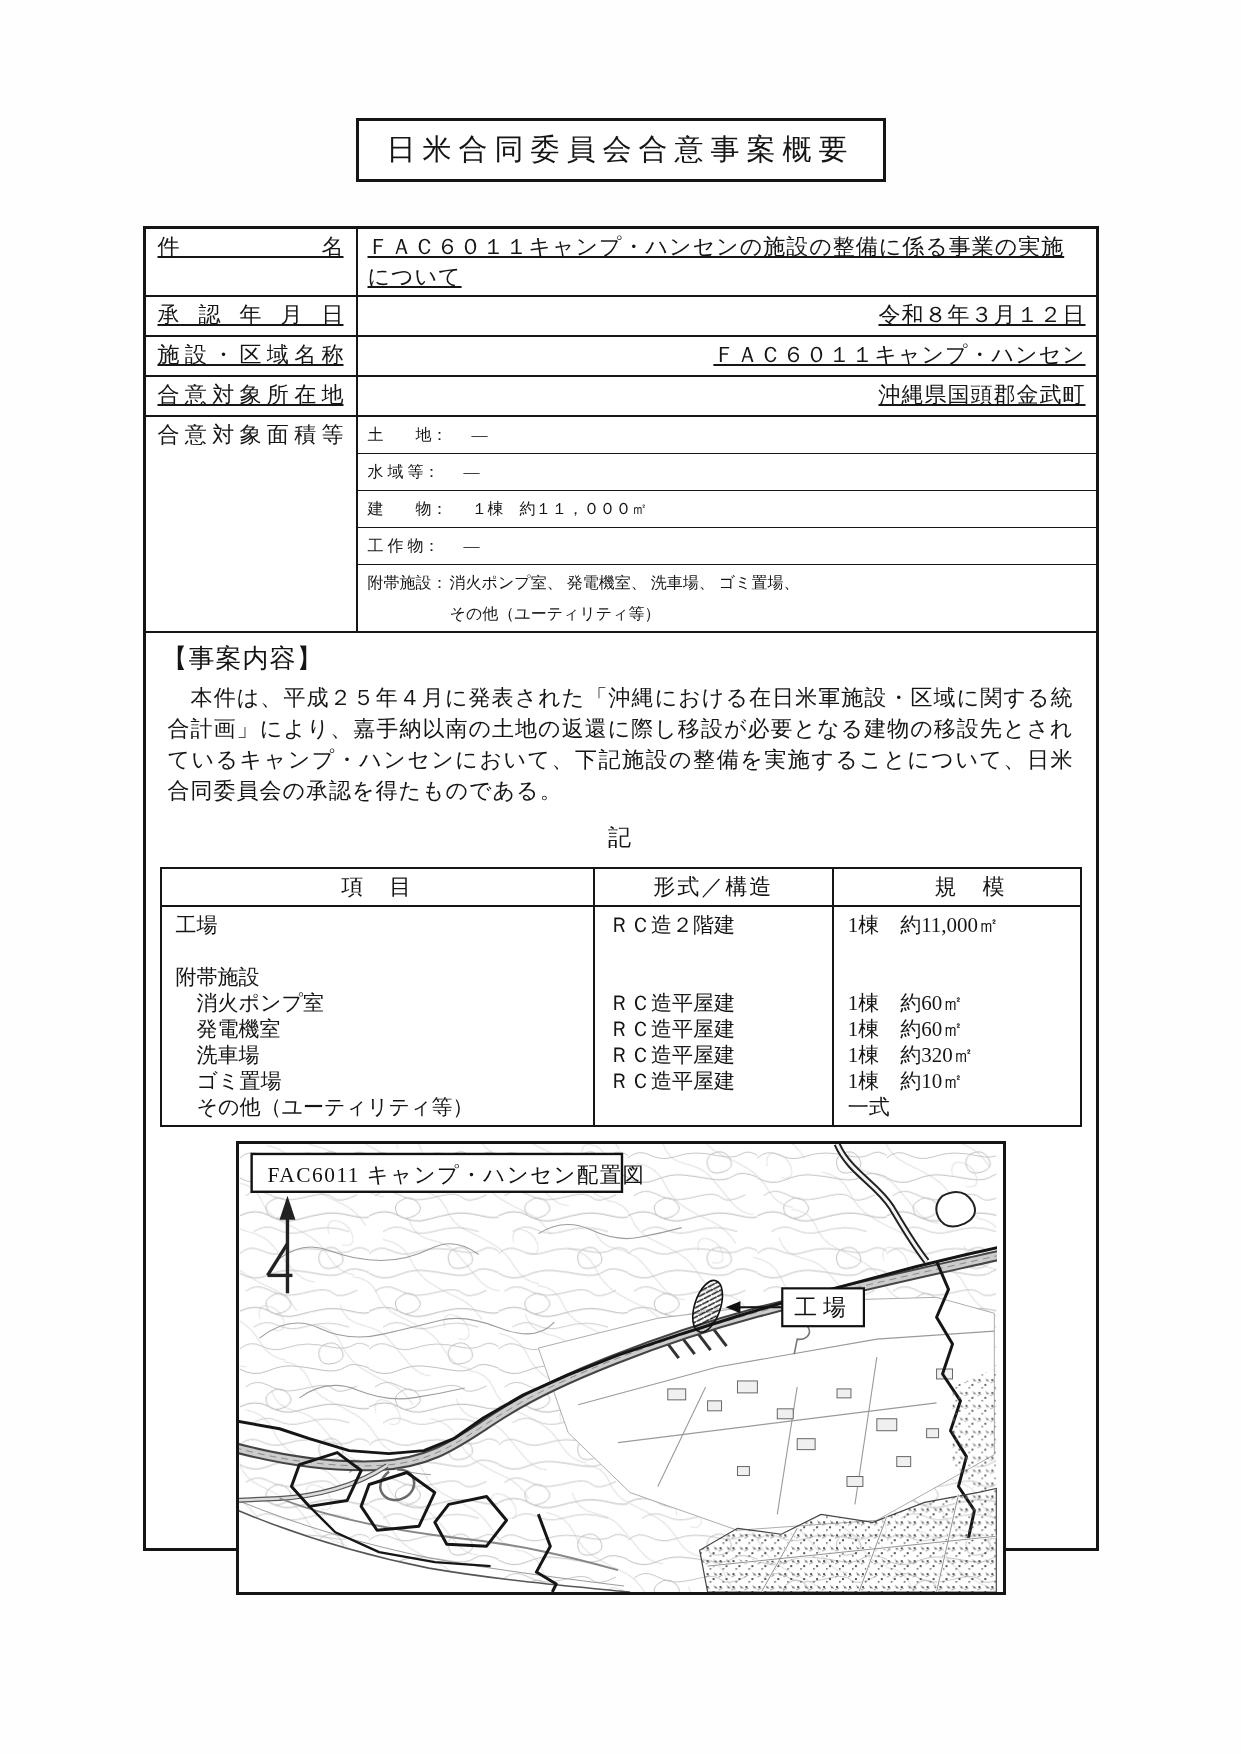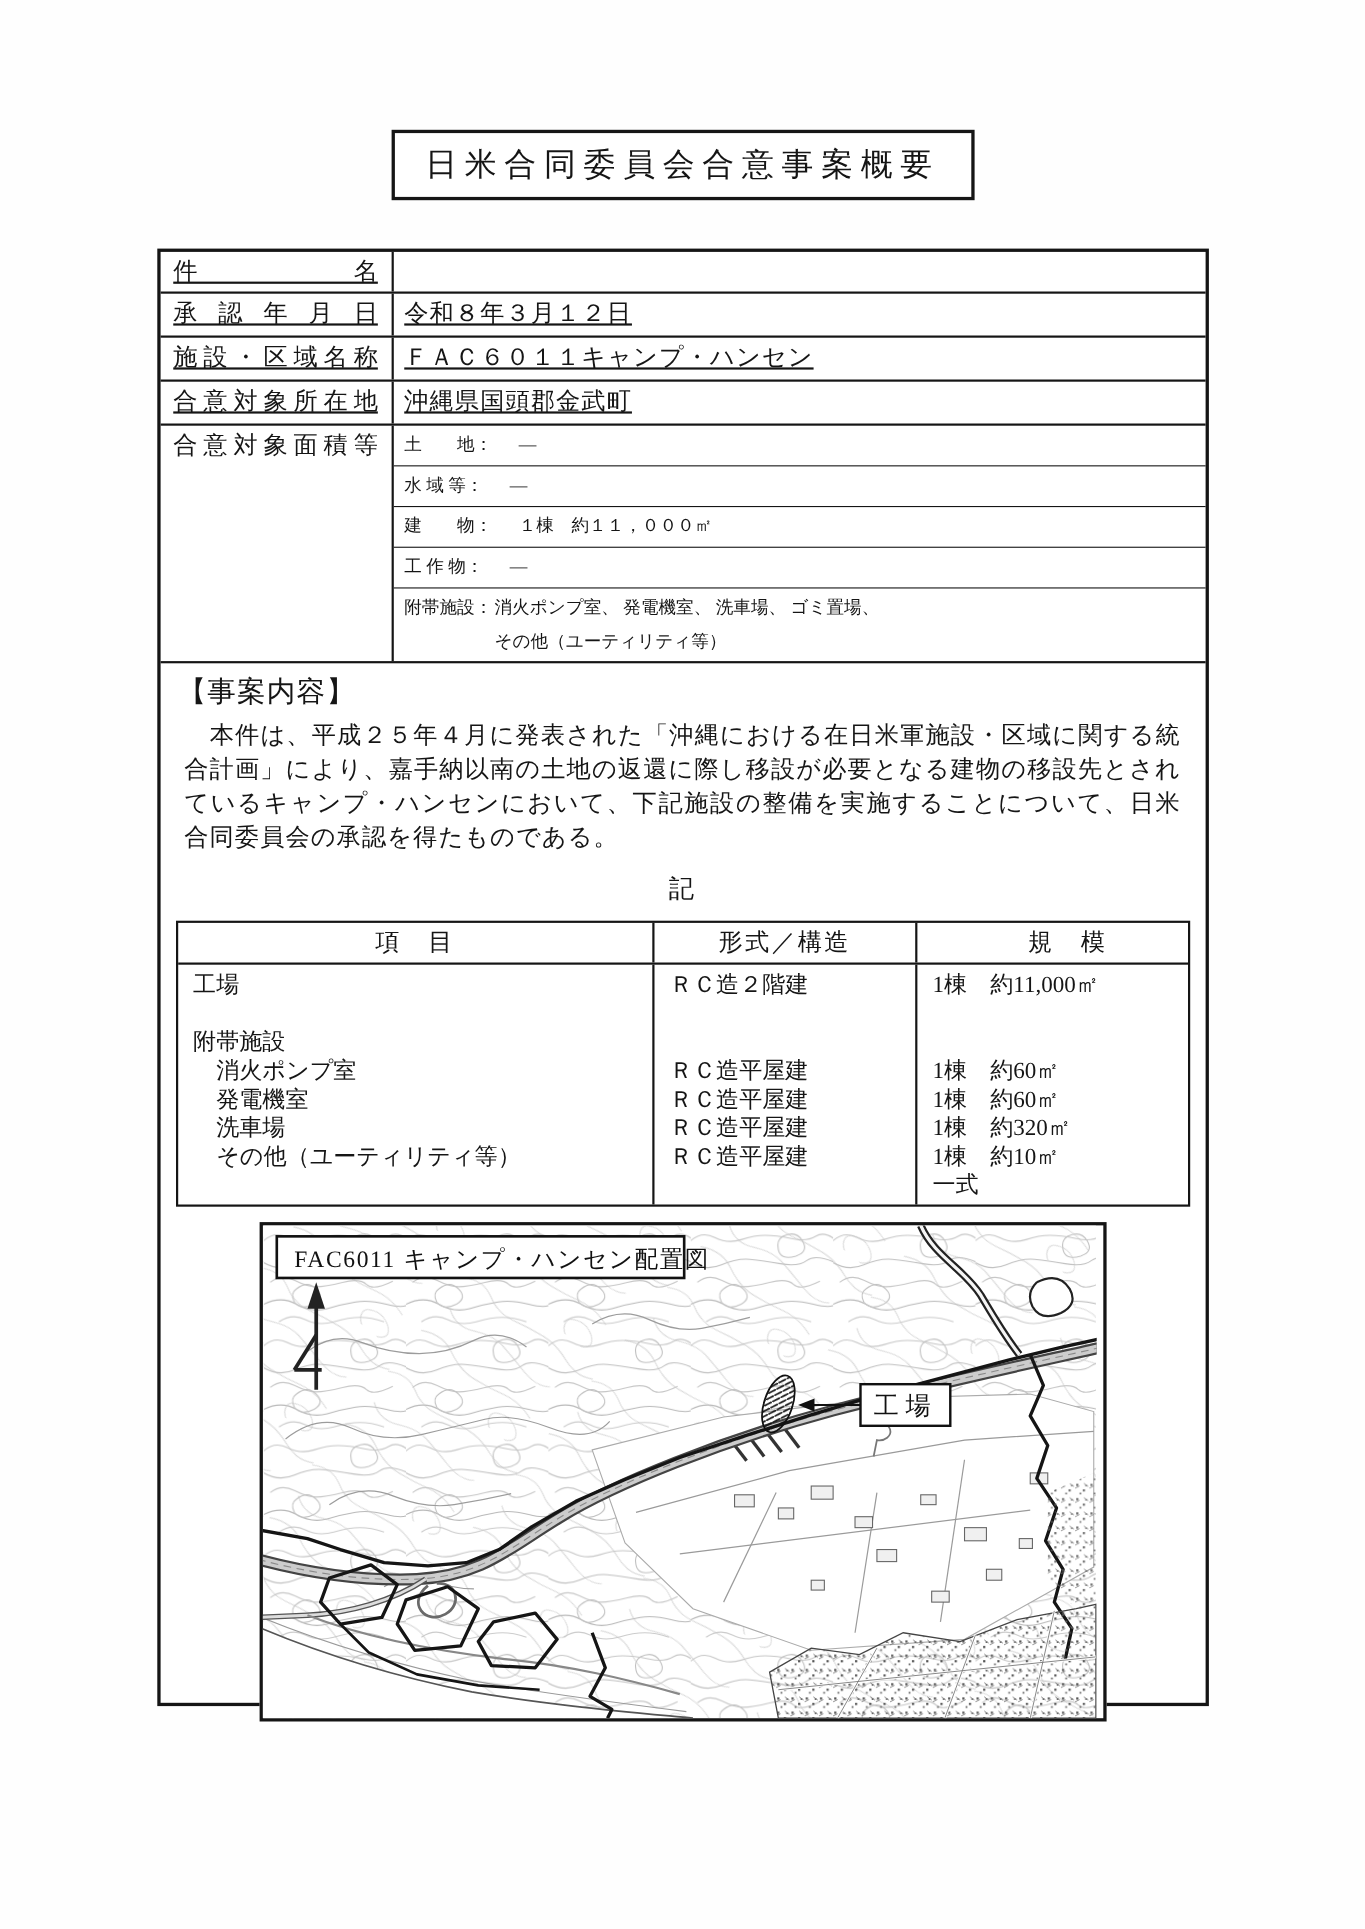--- a/index.html
+++ b/index.html
@@ -39,21 +39,21 @@
     box-sizing:border-box;
     font-size:22px;
     text-align:justify;
     text-align-last:justify;
   }
   .sval{
     flex:1;padding:3px 10px;font-size:22px;letter-spacing:1px;line-height:30px;
   }
   .row-subject .sval{min-height:60px;}
   .row-single{height:38px;}
-  .row-single .sval,.row-single .slabel{line-height:30px;}
+  .row-single .sval,.row-single .slabel{line-height:30px;text-align:right;}
   
   .area{display:flex;border-bottom:2px solid #151515;}
   .area-label{
     width:212px;flex:0 0 212px;
     border-right:2px solid #151515;
     padding:3px 12px;box-sizing:border-box;
     font-size:22px;text-align:justify;text-align-last:justify;
   }
   .area-rows{flex:1;display:flex;flex-direction:column;}
   .arearow{
@@ -106,20 +106,21 @@
 <body>
 
 <div class="page">
 
   <div class="doc-title">日米合同委員会合意事案概要</div>
 
   <div class="outer">
 
     <div class="srow row-subject">
       <div class="slabel">件名</div>
+      <div class="sval">ＦＡＣ６０１１キャンプ・ハンセンの施設の整備に係る事業の実施について</div>
     </div>
 
     <div class="srow row-single">
       <div class="slabel">承認年月日</div>
       <div class="sval">令和８年３月１２日</div>
     </div>
 
     <div class="srow row-single">
       <div class="slabel">施設・区域名称</div>
       <div class="sval">ＦＡＣ６０１１キャンプ・ハンセン</div>
@@ -172,20 +173,21 @@
         <div class="fc3">規　模</div>
       </div>
       <div class="fbody">
         <div class="col fc1">
           <div class="fline">工場</div>
           <div class="fline"></div>
           <div class="fline">附帯施設</div>
           <div class="fline">　消火ポンプ室</div>
           <div class="fline">　発電機室</div>
           <div class="fline">　洗車場</div>
+          <div class="fline">　ゴミ置場</div>
           <div class="fline">　その他（ユーティリティ等）</div>
         </div>
         <div class="col fc2">
           <div class="fline">ＲＣ造２階建</div>
           <div class="fline"></div>
           <div class="fline"></div>
           <div class="fline">ＲＣ造平屋建</div>
           <div class="fline">ＲＣ造平屋建</div>
           <div class="fline">ＲＣ造平屋建</div>
           <div class="fline">ＲＣ造平屋建</div>

